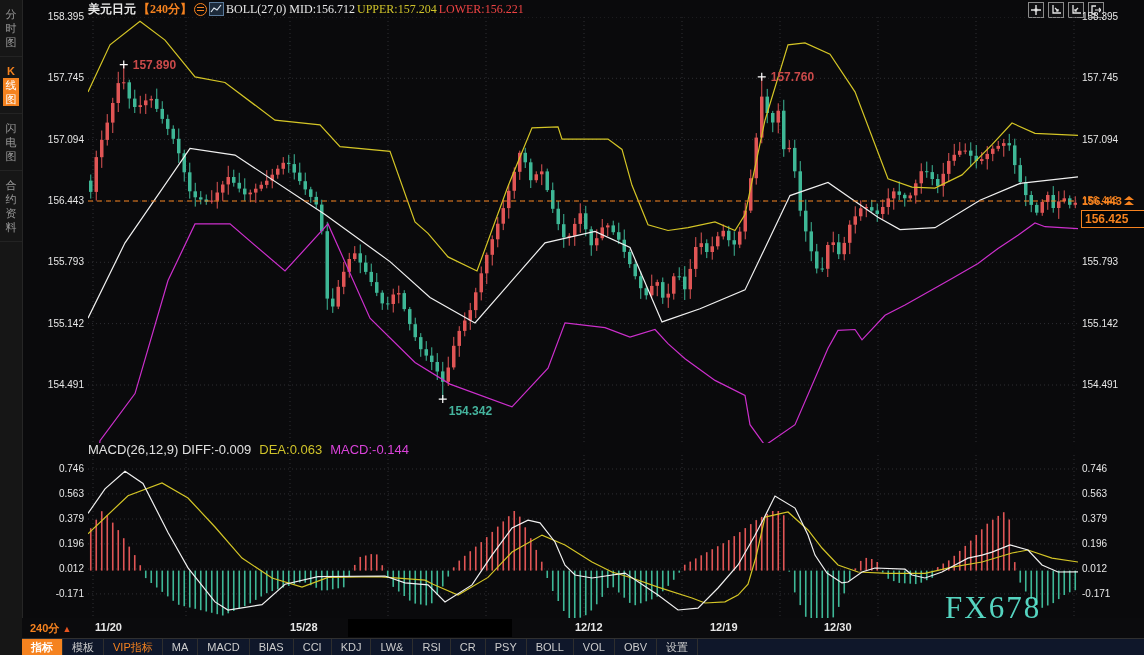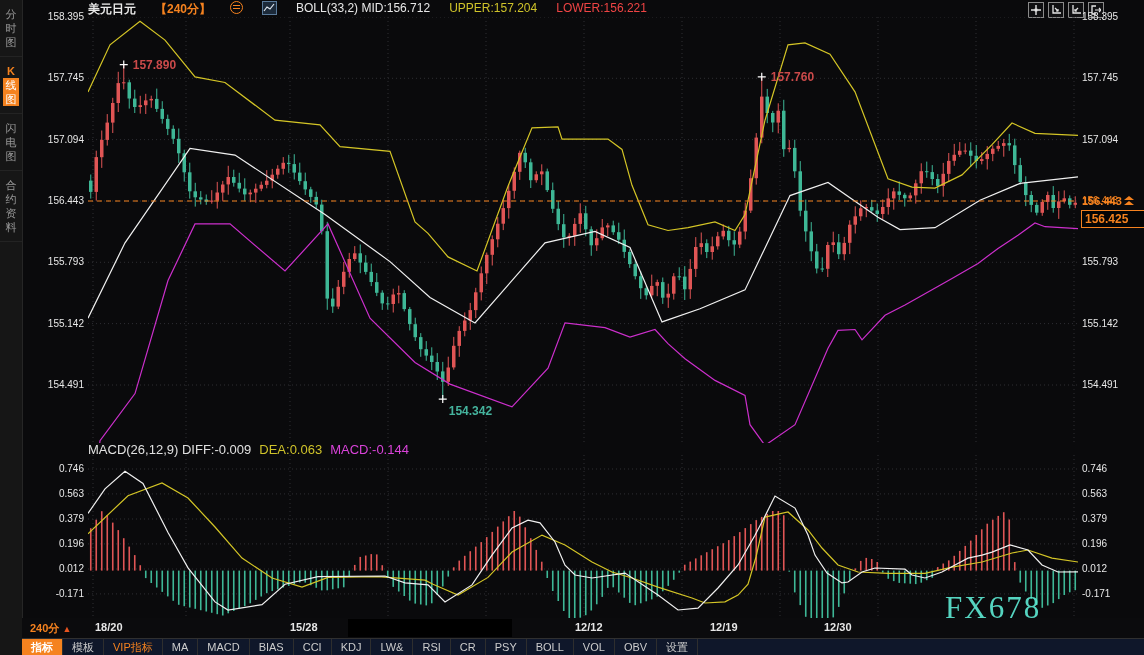--- a/index.html
+++ b/index.html
@@ -5,21 +5,21 @@
   html,body{margin:0;padding:0;}
   body{width:1144px;height:655px;background:#0a0a0c;position:relative;overflow:hidden;
        font-family:"Liberation Sans",sans-serif;color:#ddd;}
   
   #sidebar{position:absolute;left:0;top:0;width:22px;height:655px;background:#161616;border-right:1px solid #262626;}
   .side-item{padding:7px 0;border-bottom:1px solid #232323;display:flex;flex-direction:column;align-items:center;cursor:pointer;}
   .side-ch{display:block;width:16px;height:14px;line-height:14px;text-align:center;font-size:11px;color:#9a9a9a;}
   .side-k{color:#f5821f;font-weight:bold;}
   .side-on{background:#f5821f;color:#fff;}
   
-  #header{position:absolute;left:88px;top:1px;height:16px;display:flex;align-items:flex-start;gap:19px;font-size:12px;white-space:nowrap;}
+  #header{position:absolute;left:88px;top:1px;height:16px;display:flex;align-items:center;gap:2px;font-size:12px;white-space:nowrap;font-family:Liberation Serif, serif;}
   .h-sym{color:#e8e8e8;font-weight:bold;}
   .h-per{color:#f5821f;font-weight:bold;}
   .h-mid{color:#e8e8e8;}
   .h-up{color:#cfc32a;}
   .h-low{color:#ef4444;}
   .circ-icon{width:11px;height:11px;border:1px solid #f5821f;border-radius:50%;position:relative;}
   .circ-icon i{position:absolute;left:2px;right:2px;height:1px;background:#f5821f;}
   .chart-icon{width:13px;height:12px;background:#1c2a3a;border:1px solid #5a7a9a;}
   #top-icons{position:absolute;right:40px;top:2px;display:flex;gap:4px;}
   .ti{width:14px;height:14px;border:1px solid #8a8a8a;background:#101012;display:flex;align-items:center;justify-content:center;cursor:pointer;}
@@ -86,21 +86,21 @@
   <span class="h-per">【240分】</span>
   <span class="circ-icon">
       <i style="top:3px"></i>
       <i style="top:6px"></i>
     </span>
   <span class="chart-icon">
     <svg width="13" height="12" viewBox="0 0 13 12">
         <polyline points="1,9 4,5 7,7 11,2" fill="none" stroke="#dfe7ef" stroke-width="1.2"></polyline>
       </svg>
   </span>
-  <span class="h-mid"><span>BOLL(33,2)</span>&nbsp;<span>MID:156.712</span></span>
+  <span class="h-mid"><span>BOLL(27,0)</span>&nbsp;<span>MID:156.712</span></span>
   <span class="h-up">UPPER:157.204</span>
   <span class="h-low">LOWER:156.221</span>
 </div>
 
 <div id="top-icons">
   <span class="ti">
     <svg width="10" height="10" viewBox="0 0 10 10">
         <path d="M5 0v10M0 5h10" stroke="#e5e5e5" stroke-width="1.4"></path>
         <rect x="3.6" y="3.6" width="2.8" height="2.8" fill="#e5e5e5"></rect>
       </svg>
@@ -765,21 +765,21 @@
     <div class="axis-label al-right" style="top: 488px;">0.563</div>
     <div class="axis-label al-right" style="top: 513px;">0.379</div>
     <div class="axis-label al-right" style="top: 538px;">0.196</div>
     <div class="axis-label al-right" style="top: 563px;">0.012</div>
     <div class="axis-label al-right" style="top: 588px;">-0.171</div>
   </div>
 
 <div id="xaxis-row">
   <span id="period-label"><span>240分</span> <span style="color:#e8541f;font-size:9px;">▲</span></span>
   <span id="blackout"></span>
-<div class="x-lab" style="left: 73px;">18/20</div>
+<div class="x-lab" style="left: 73px;">11/20</div>
     <div class="x-lab" style="left: 268px;">15/28</div>
     <div class="x-lab" style="left: 553px;">12/12</div>
     <div class="x-lab" style="left: 688px;">12/19</div>
     <div class="x-lab" style="left: 802px;">12/30</div>
   </div>
 
 <div id="toolbar">
     <div class="tb-item tb-active">指标</div>
     <div class="tb-item">模板</div>
     <div class="tb-item tb-vip">VIP指标</div>

